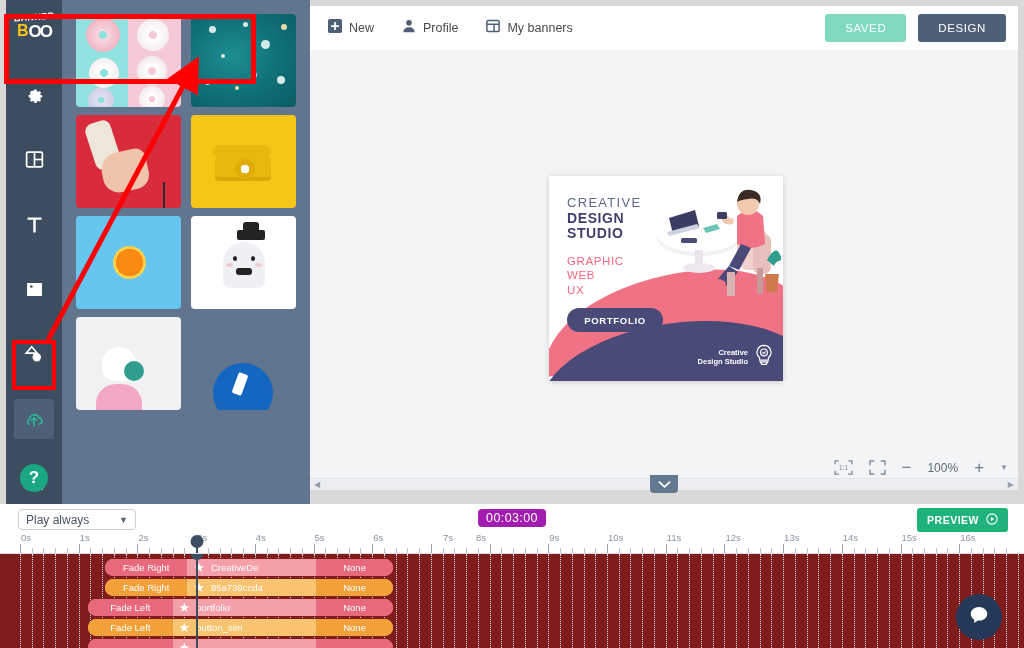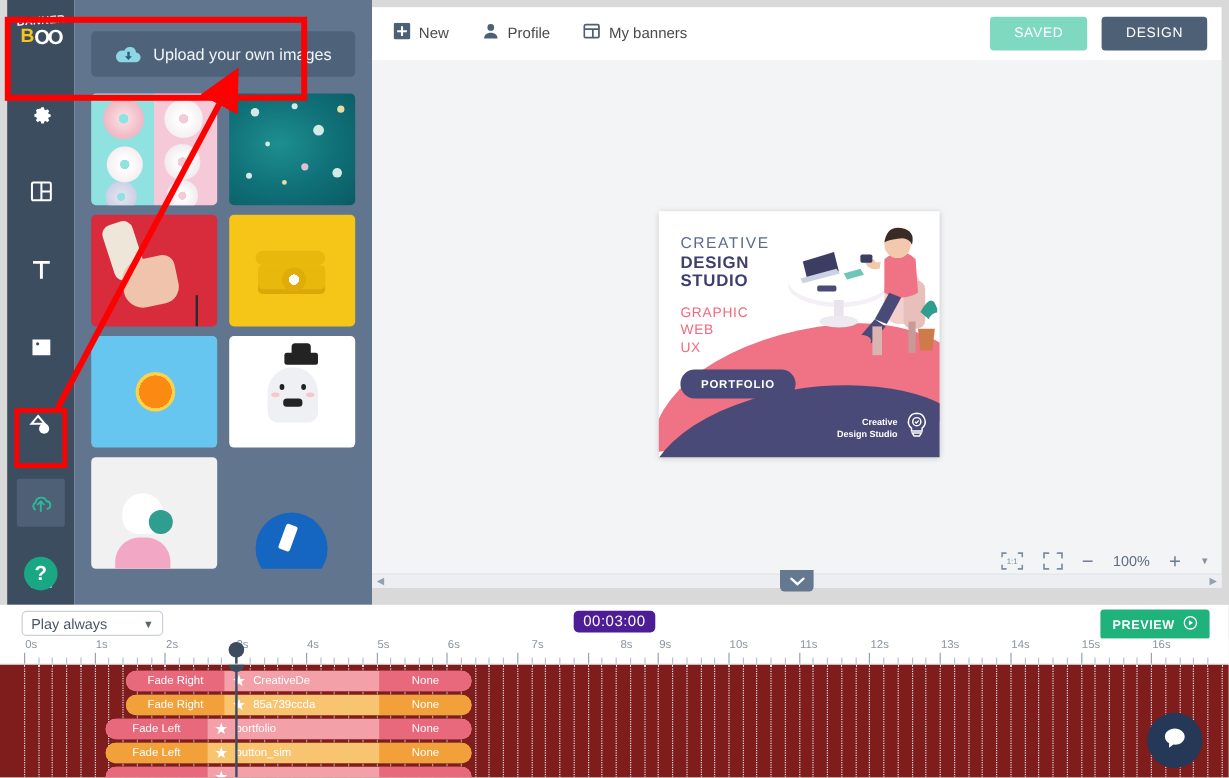--- a/index.html
+++ b/index.html
@@ -212,21 +212,21 @@
   }
   .tl-head { position:relative; height: 28px; padding-left: 48px; }
   .tl-select {
     position:absolute; left: 18px; top: 5px; width: 118px; height: 21px;
     border: 1px solid #c9d0d8; border-radius: 4px; background:#fff;
     display:flex; align-items:center; padding: 0 7px; font-size: 12px; color:#4a5564; cursor:pointer;
   }
   .tl-select .cv { margin-left:auto; font-size: 8px; color:#5a6personal; }
   .tl-time {
     position:absolute; left: 50%; transform: translateX(-50%); top: 5px;
-    background:#4c1d95; color:#ffffff; font-size: 12.5px; border-radius: 4px; padding: 2px 8px;
+    background:#a21caf; color:#ffffff; font-size: 12.5px; border-radius: 4px; padding: 2px 8px;
     letter-spacing:.4px;
   }
   .tl-preview {
     position:absolute; right: 16px; top: 4px; background:#20b27b; color:#fff;
     font-size: 10.5px; font-weight:bold; letter-spacing:.5px; border-radius: 3px;
     padding: 5px 10px; display:flex; align-items:center; gap:7px; cursor:pointer;
   }
   .tl-ruler {
     position:relative; height: 22px; border-bottom: 1px solid #d9dde2; background:#fff;
   }
@@ -331,29 +331,20 @@
             </svg>
         </span>
       </div>
     </div>
 
     <div class="rail-help">?</div>
   </div>
   <div class="rail-highlight"></div>
 
   <div class="panel">
-    <div class="upload-btn">
-      <span class="cloud-ic">
-        <svg width="22" height="17" viewBox="0 0 24 18" fill="#8fd6e4">
-            <path d="M19 7.2A5.6 5.6 0 008.2 5.6 4.3 4.3 0 004.4 16h14A3.9 3.9 0 0019 7.2z"></path>
-            <path d="M11 6.4h2.2v4h2L12 14l-3.2-3.6h2.2z" fill="#2f5f72"></path>
-          </svg>
-      </span>
-      <span class="txt">Upload your own images</span>
-    </div>
 
     <div class="grid">
       <div class="thumb th-donuts">
         <span class="dn a"></span>
           <span class="dn b"></span>
           <span class="dn c"></span>
           <span class="dn d"></span>
       </div>
       <div class="thumb th-space">
         <span class="sp" style="width:7px;height:7px;left:18px;top:12px;"></span>
@@ -595,21 +586,21 @@
         <div class="tick minor" style="left: 395.68px;"></div>
         <div class="tick minor" style="left: 407.42px;"></div>
         <div class="tick minor" style="left: 419.16px;"></div>
         <div class="tick major" style="left: 430.9px;"></div>
         <div class="tick-lbl" style="left: 445px;">7s</div>
         <div class="tick minor" style="left: 442.64px;"></div>
         <div class="tick minor" style="left: 454.38px;"></div>
         <div class="tick minor" style="left: 466.12px;"></div>
         <div class="tick minor" style="left: 477.86px;"></div>
         <div class="tick major" style="left: 489.6px;"></div>
-        <div class="tick-lbl" style="left: 519px;">8s</div>
+        <div class="tick-lbl" style="left: 478px;">8s</div>
         <div class="tick minor" style="left: 501.34px;"></div>
         <div class="tick minor" style="left: 513.08px;"></div>
         <div class="tick minor" style="left: 524.82px;"></div>
         <div class="tick minor" style="left: 536.56px;"></div>
         <div class="tick major" style="left: 548.3px;"></div>
         <div class="tick-lbl" style="left: 551.3px;">9s</div>
         <div class="tick minor" style="left: 560.04px;"></div>
         <div class="tick minor" style="left: 571.78px;"></div>
         <div class="tick minor" style="left: 583.52px;"></div>
         <div class="tick minor" style="left: 595.26px;"></div>

